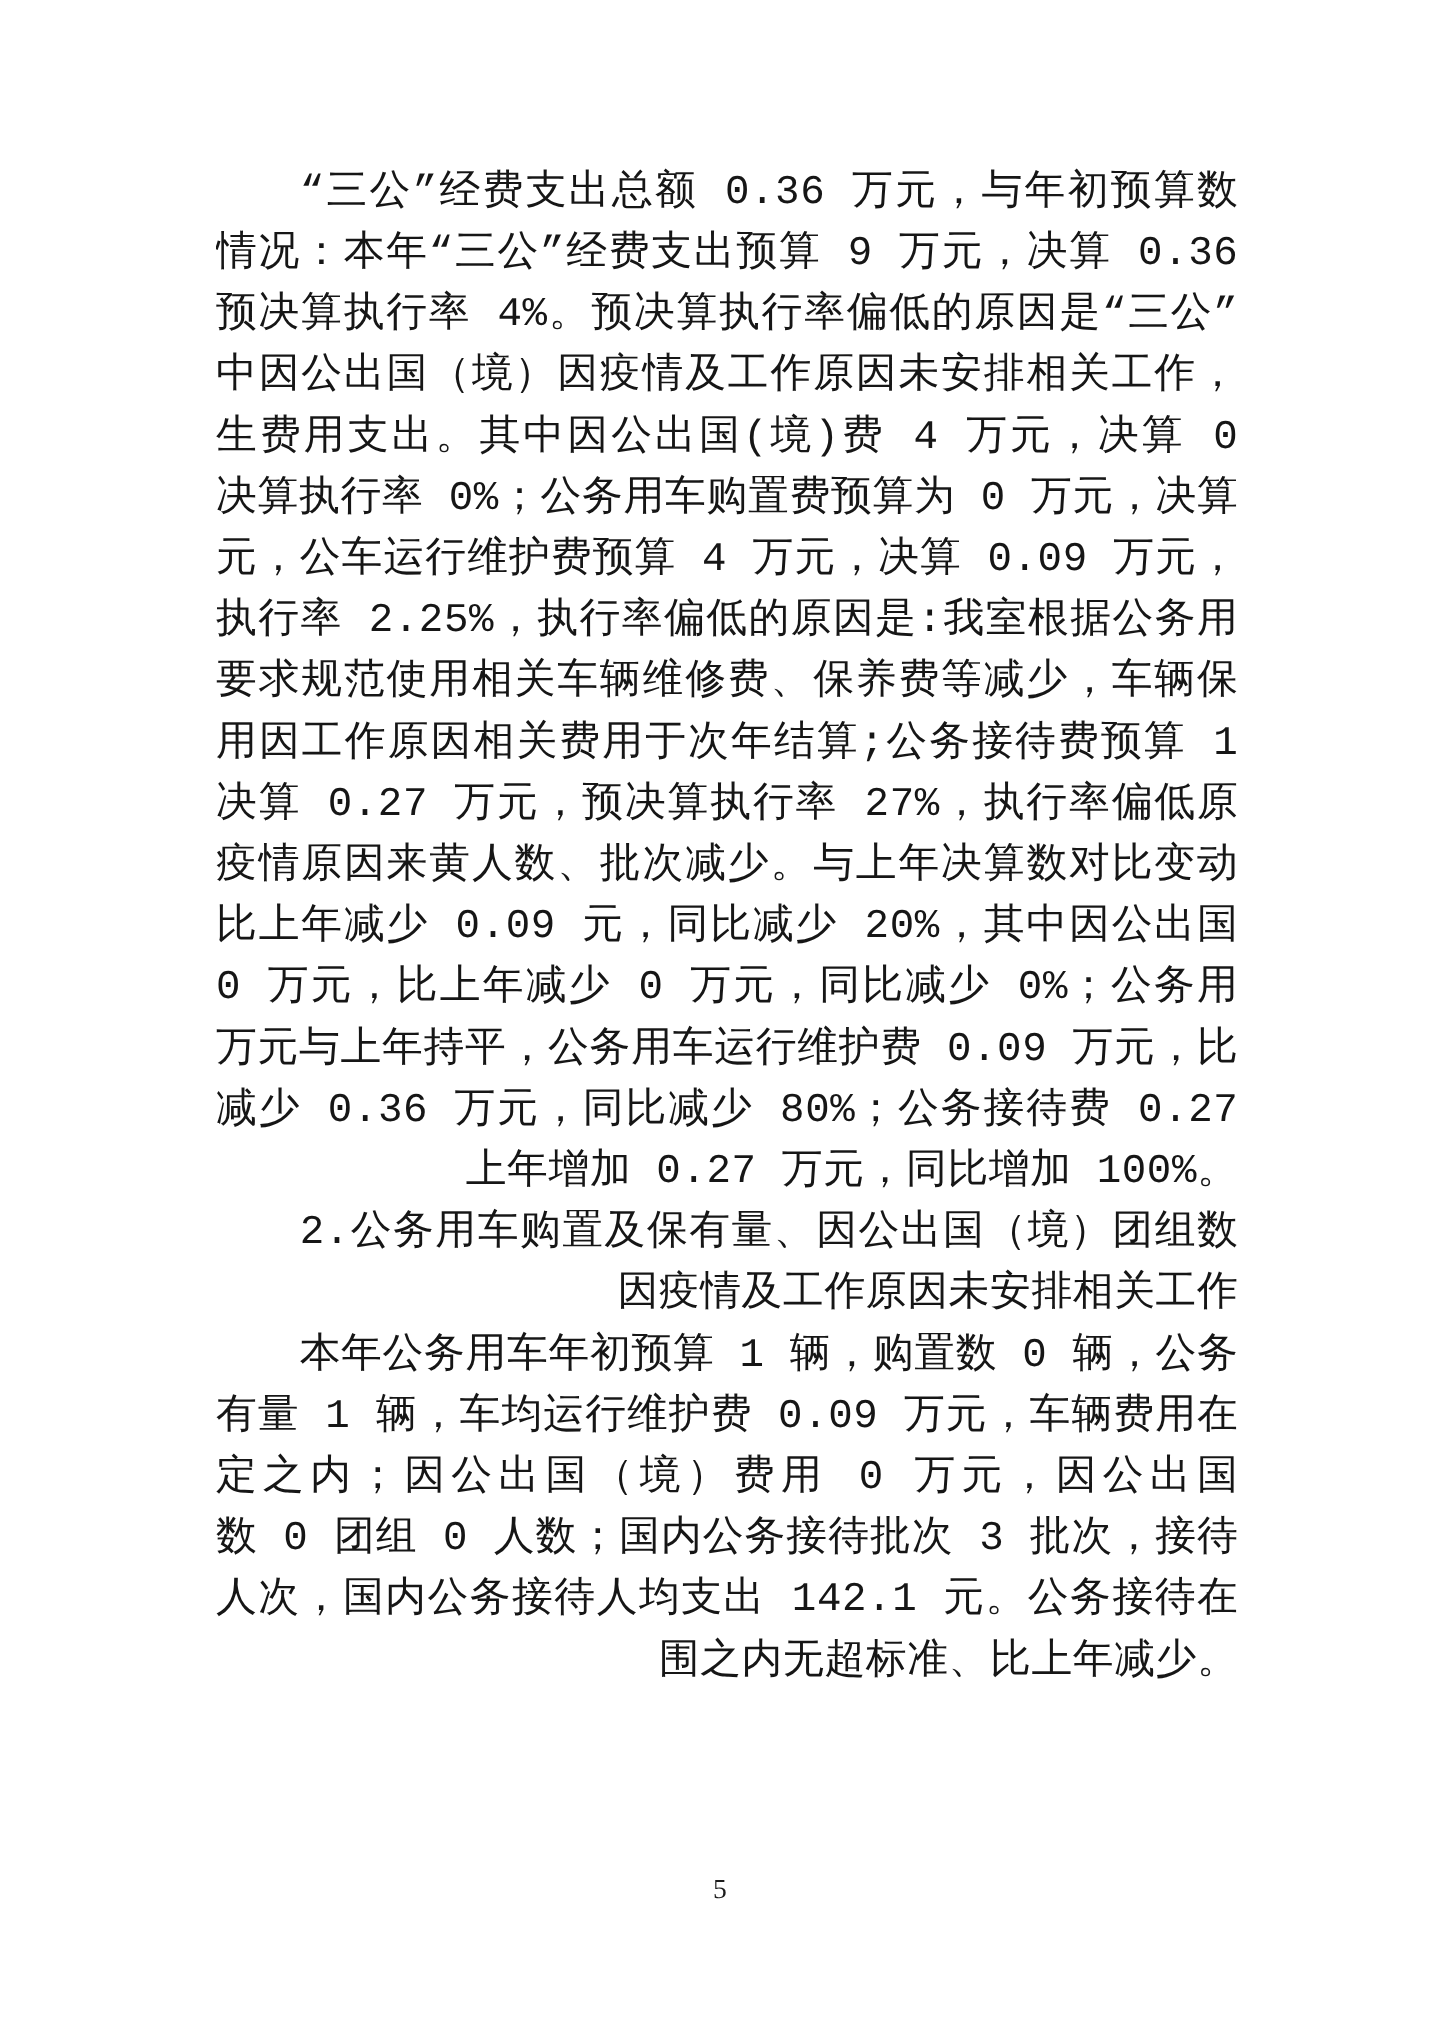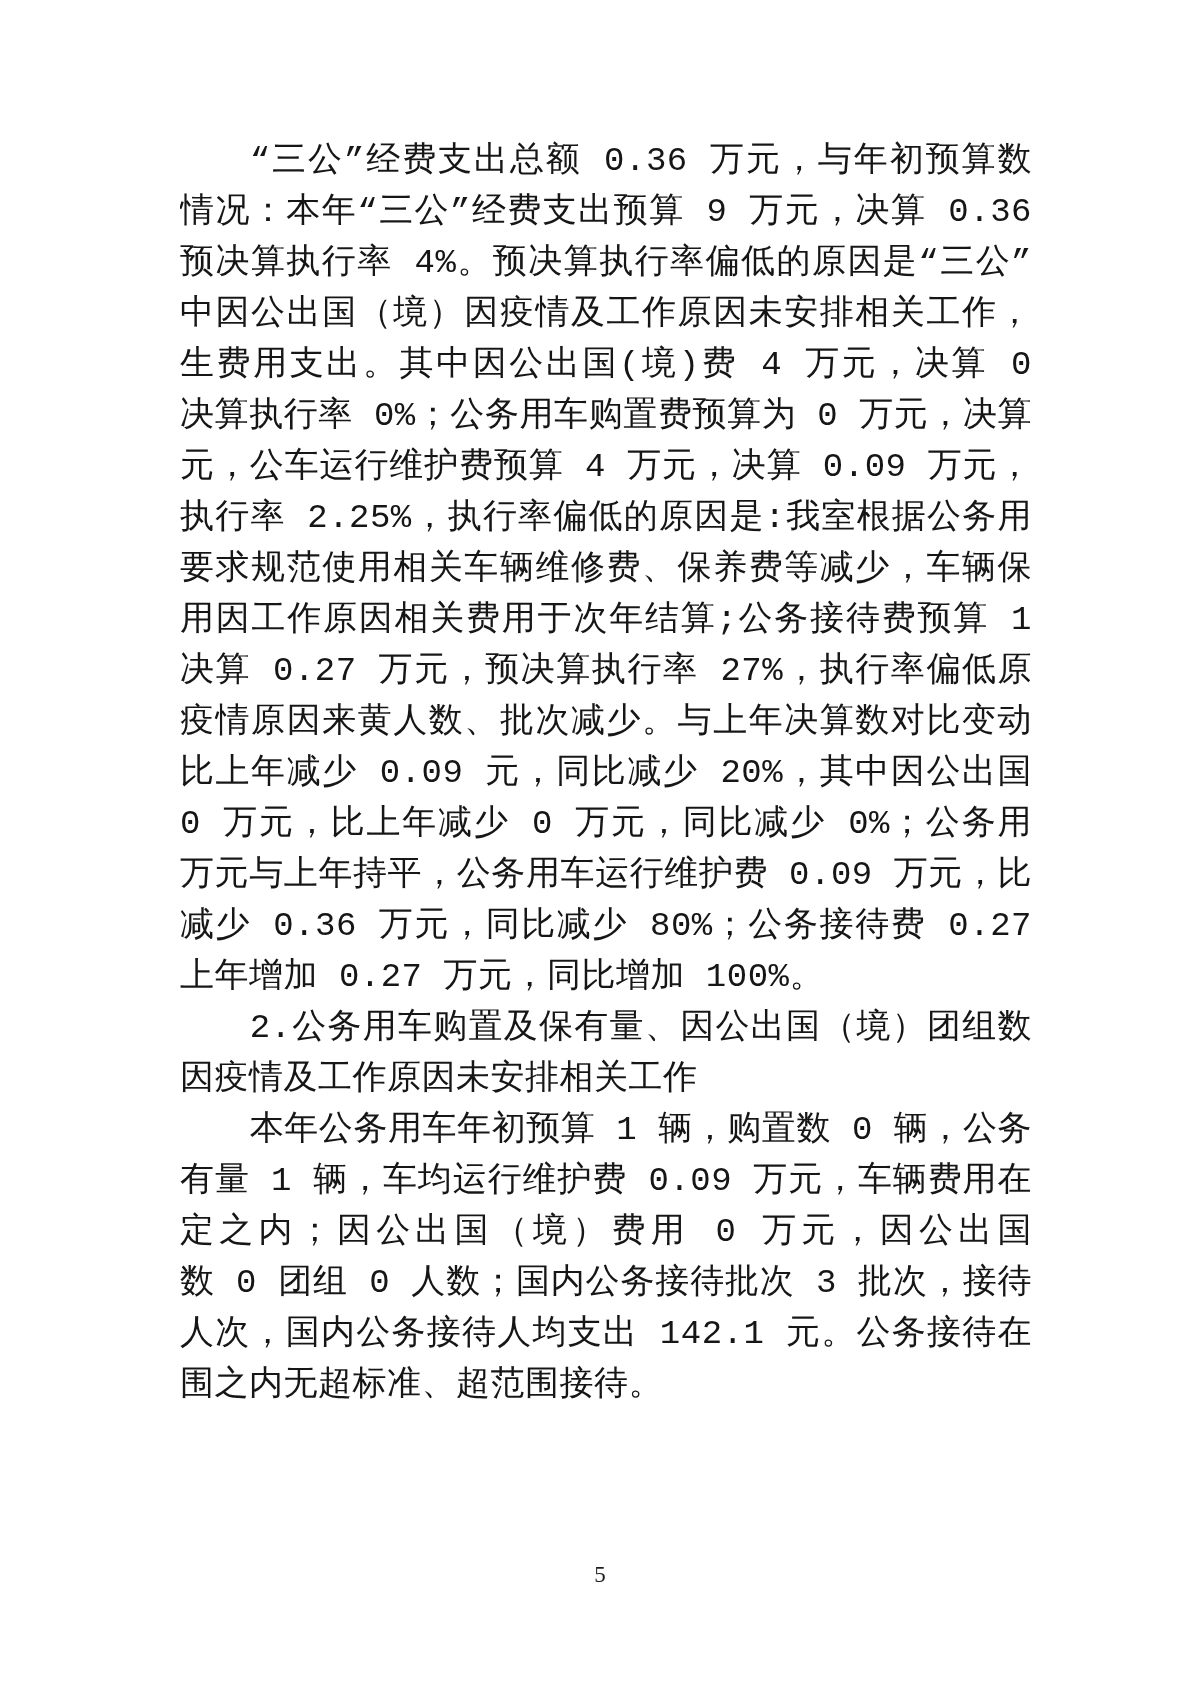--- a/index.html
+++ b/index.html
@@ -28,21 +28,21 @@
   .line {
     text-align: justify;
     text-align-last: justify;
     text-justify: inter-character;
     height: 51px;
     overflow: hidden;
     white-space: nowrap;
   }
   .line.full { white-space: normal; }
   .line.end {
-    text-align: left;
+    text-align: right;
     text-align-last: auto;
   }
   .line.indent { text-indent: 2.05em; }
   .page-footer {
     position: absolute;
     top: 1560px;
     left: 0;
     width: 100%;
     text-align: center;
     font-family: "Liberation Serif", "DejaVu Serif", serif;
@@ -80,18 +80,18 @@
     <div class="line full indent">2.公务用车购置及保有量、因公出国（境）团组数及人</div>
     <div class="line end">因疫情及工作原因未安排相关工作</div>
   </div>
 
   <div class="para">
     <div class="line full indent">本年公务用车年初预算 1 辆，购置数 0 辆，公务用车保</div>
     <div class="line full">有量 1 辆，车均运行维护费 0.09 万元，车辆费用在预算规</div>
     <div class="line full">定之内；因公出国（境）费用 0 万元，因公出国（境）团组</div>
     <div class="line full">数 0 团组 0 人数；国内公务接待批次 3 批次，接待人数 19</div>
     <div class="line full">人次，国内公务接待人均支出 142.1 元。公务接待在规定范</div>
-    <div class="line end">围之内无超标准、超范围接待。</div>
+    <div class="line end">围之内无超标准、比上年减少。</div>
   </div>
 
 </div>
 
 <div class="page-footer">5</div>
 
 </body></html>

